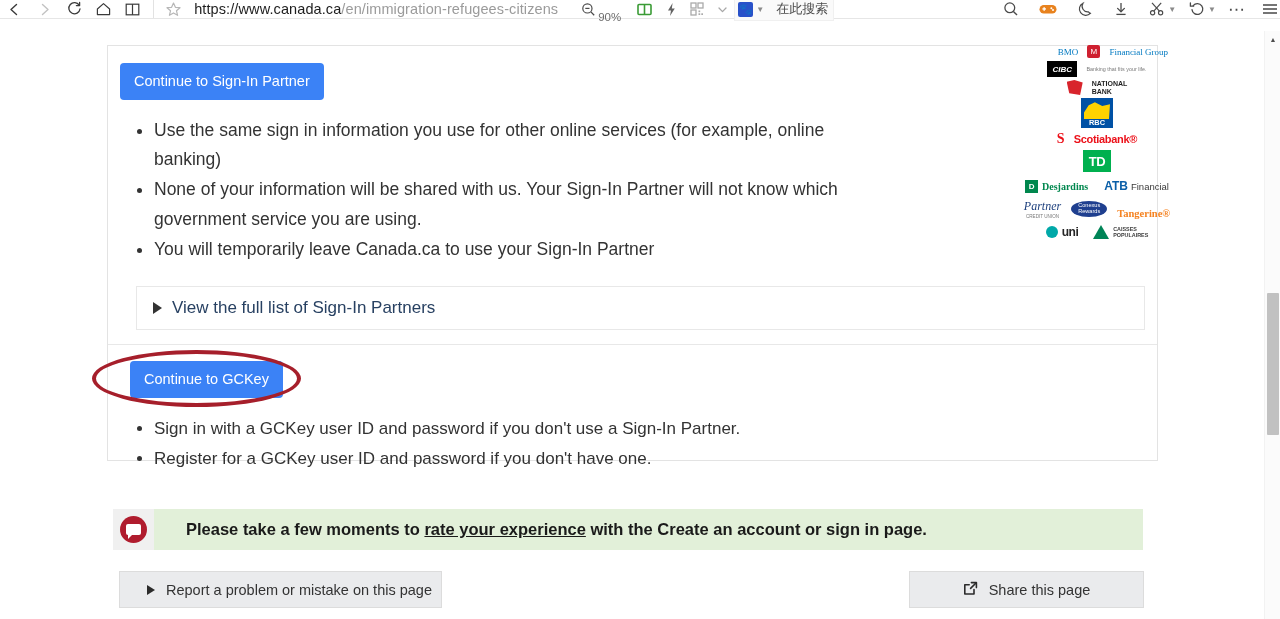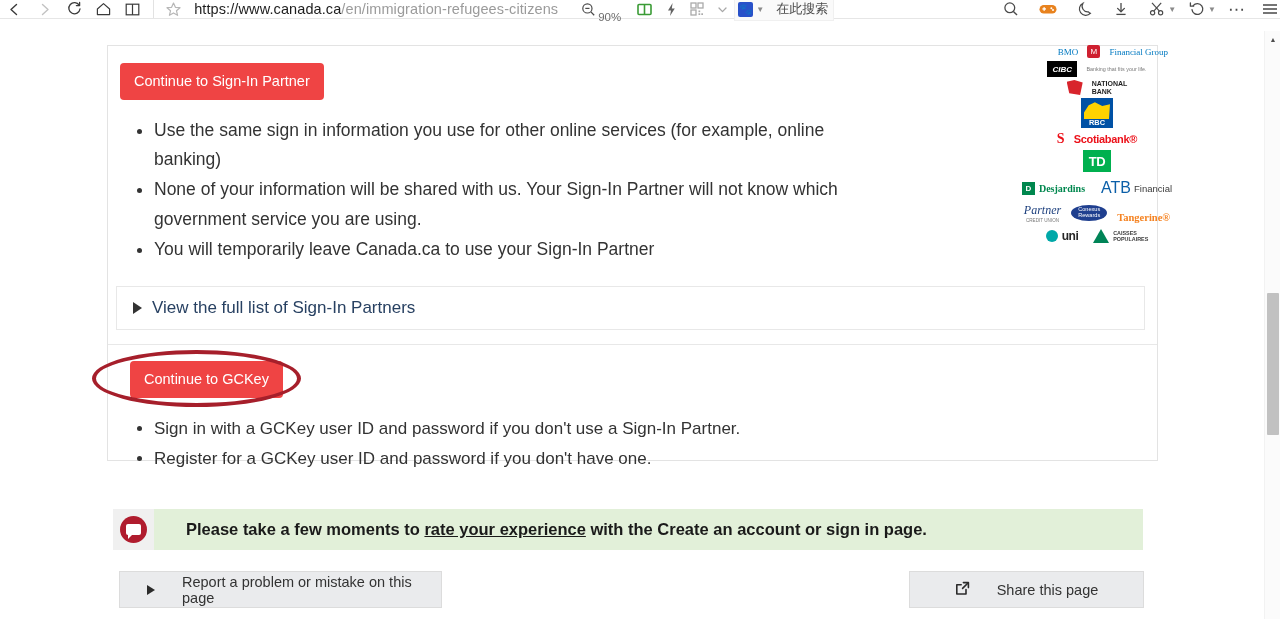--- a/index.html
+++ b/index.html
@@ -90,21 +90,21 @@
     width: 1051px; height: 416px;
     border: 1px solid #e3e3e3;
     background: #fff;
   }
   #partner-section { padding: 17px 0 14px 0; }
   #section-divider { height: 1px; background: #e8e8e8; margin: 0; }
   #gckey-section { padding: 16px 0 18px 0; }
 
   .btn-primary {
     display: inline-block;
-    background: #ef4444; color: #ffffff;
+    background: #3b82f6; color: #ffffff;
     border: none; border-radius: 4px;
     font-family: "Liberation Sans", sans-serif;
     font-size: 14.5px; line-height: 1;
     padding: 11px 14px;
     cursor: pointer;
   }
   #continue-partner-btn { margin-left: 12px; }
   #continue-gckey-btn { margin-left: 22px; }
 
   ul.info-list {
@@ -145,38 +145,38 @@
               clip-path: polygon(0 60%, 18% 18%, 42% 0, 70% 22%, 100% 12%, 96% 100%, 0 100%); }
   .rbc-txt { color:#fff; font-size:7.4px; font-weight:bold; line-height:1.2; }
   .sco-s { color:#ec111a; font-family:"Liberation Serif", serif; font-weight:bold; font-size:14px; }
   .sco-t { color:#ec111a; font-size:11px; font-weight:bold; letter-spacing:-.3px; }
   .td-box { width: 28px; height: 22px; background:#00b04f; display:flex;
             align-items:center; justify-content:center; color:#fff;
             font-size:13px; font-weight:bold; letter-spacing:-.5px; }
   .dj-sq { width: 13px; height: 13px; background:#00874e; color:#fff; font-size:8px;
            display:flex; align-items:center; justify-content:center; font-weight:bold; }
   .dj-t { color:#00874e; font-size:10px; font-weight:bold; font-family:"Liberation Serif", serif; }
-  .atb-b { color:#0b5fa8; font-size:16px; font-weight:normal; }
+  .atb-b { color:#0b5fa8; font-size:12px; font-weight:bold; }
   .atb-f { color:#3b3b3b; font-size:9.5px; }
   .aff { color:#1c3f7d; font-family:"Liberation Serif", serif; font-size:12px; font-style:italic; }
   .aff-sub { color:#7a7a7a; font-size:4.6px; }
   .cnx { width: 36px; height: 16px; background:#1f3f8f; border-radius: 50%;
          display:flex; align-items:center; justify-content:center;
          color:#fff; font-size:5.6px; text-align:center; line-height:1.05; }
   .tng { color:#f58220; font-size:10.5px; font-weight:bold; 
          font-family:"Liberation Serif", serif;margin-top:9px; }
   .uni-mark { width:12px; height:12px; background:#00a8a8; border-radius:50%; }
   .uni-t { color:#262626; font-size:12px; font-weight:bold; letter-spacing:-.5px; }
   .cp-tri { width:0;height:0;border-left:8px solid transparent;border-right:8px solid transparent;
             border-bottom:14px solid #008457; }
   .cp-t { color:#3b3b3b; font-size:5.4px; line-height:1.12; font-weight:bold; }
 
   
   #full-list-details {
-    margin: 22px 12px 0 8px;
+    margin: 22px 12px 0 28px;
     border: 1px solid #e8e8e8;
     padding: 11px 16px;
     background: #fff;
   }
   #full-list-summary {
     display: flex; align-items: center; gap: 10px;
     color: #284162; font-size: 17px; cursor: pointer;
   }
   .tri-right {
     width: 0; height: 0;
@@ -222,21 +222,21 @@
     margin-left: 32px;
     font-size: 16.5px; font-weight: bold; color: #1a1a1a;
   }
   #feedback-text a { color: #1a1a1a; text-decoration: underline; }
 
   
   .gc-footer-btn {
     position: absolute; height: 37px;
     background: #eaebed; border: 1px solid #dcdcdc;
     display: flex; align-items: center; justify-content: center;
-    gap: 27px; cursor: pointer;
+    gap: 11px; cursor: pointer;
     font-size: 14.5px; color: #333;
   }
   #report-problem-btn { left: 119px; top: 540px; width: 323px; justify-content: flex-start; padding-left: 27px; }
   #share-page-btn { left: 909px; top: 540px; width: 235px; }
   .tri-small {
     width: 0; height: 0;
     border-top: 5px solid transparent;
     border-bottom: 5px solid transparent;
     border-left: 8px solid #2b2b2b;
   }

